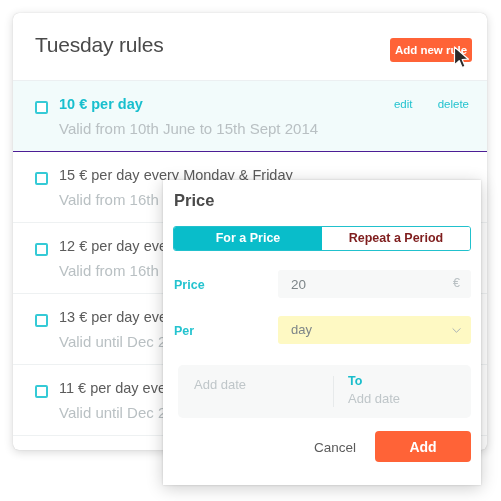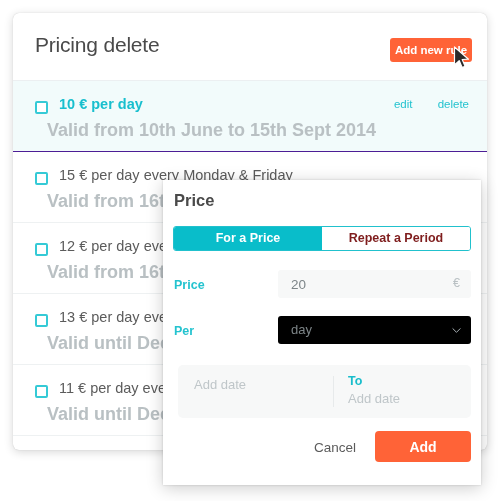--- a/index.html
+++ b/index.html
@@ -94,26 +94,25 @@
     font-size: 14.5px;
     color: #5b5b5b;
     white-space: nowrap;
   }
   .rule-row.selected .rule-title {
     color: #18bfce;
     font-weight: bold;
   }
   .rule-sub {
     position: absolute;
-    left: 34px;
+    left: 46px;
     top: 39px;
-    font-size: 18px;
+    font-size: 15px;
     color: #b9c0c3;
     white-space: nowrap;
-    font-weight: bold;
   }
   .rule-actions {
     position: absolute;
     right: 18px;
     top: 17px;
     font-size: 11.5px;
     color: #24c3cf;
   }
   .rule-actions a {
     color: #24c3cf;
@@ -212,21 +211,21 @@
     font-size: 12.5px;
     color: #b9c0c3;
   }
 
   #per-select-wrap {
     position: absolute;
     left: 115px;
     top: 136px;
     width: 193px;
     height: 28px;
-    background: #000000;
+    background: #fef9c3;
     border-radius: 3px;
     cursor: pointer;
     text-decoration: underline;
   }
   #per-select-value {
     position: absolute;
     left: 13px;
     top: 6px;
     font-size: 13px;
     color: #7d8588;
@@ -324,21 +323,21 @@
     height: 24px;
     pointer-events: none;
   }
 </style>
 </head>
 <body>
 
 <div id="pricing-card">
 
   <div id="card-header">
-    <div id="page-title">Pricing delete</div>
+    <div id="page-title">Tuesday rules</div>
     <button id="add-new-rule-button">Add new rule</button>
   </div>
 
   <div id="rules-list">
 
     <div class="rule-row selected">
       <div class="rule-checkbox"></div>
       <div class="rule-title">10 € per day</div>
       <div class="rule-sub">Valid from 10th June to 15th Sept 2014</div>
       <div class="rule-actions">

